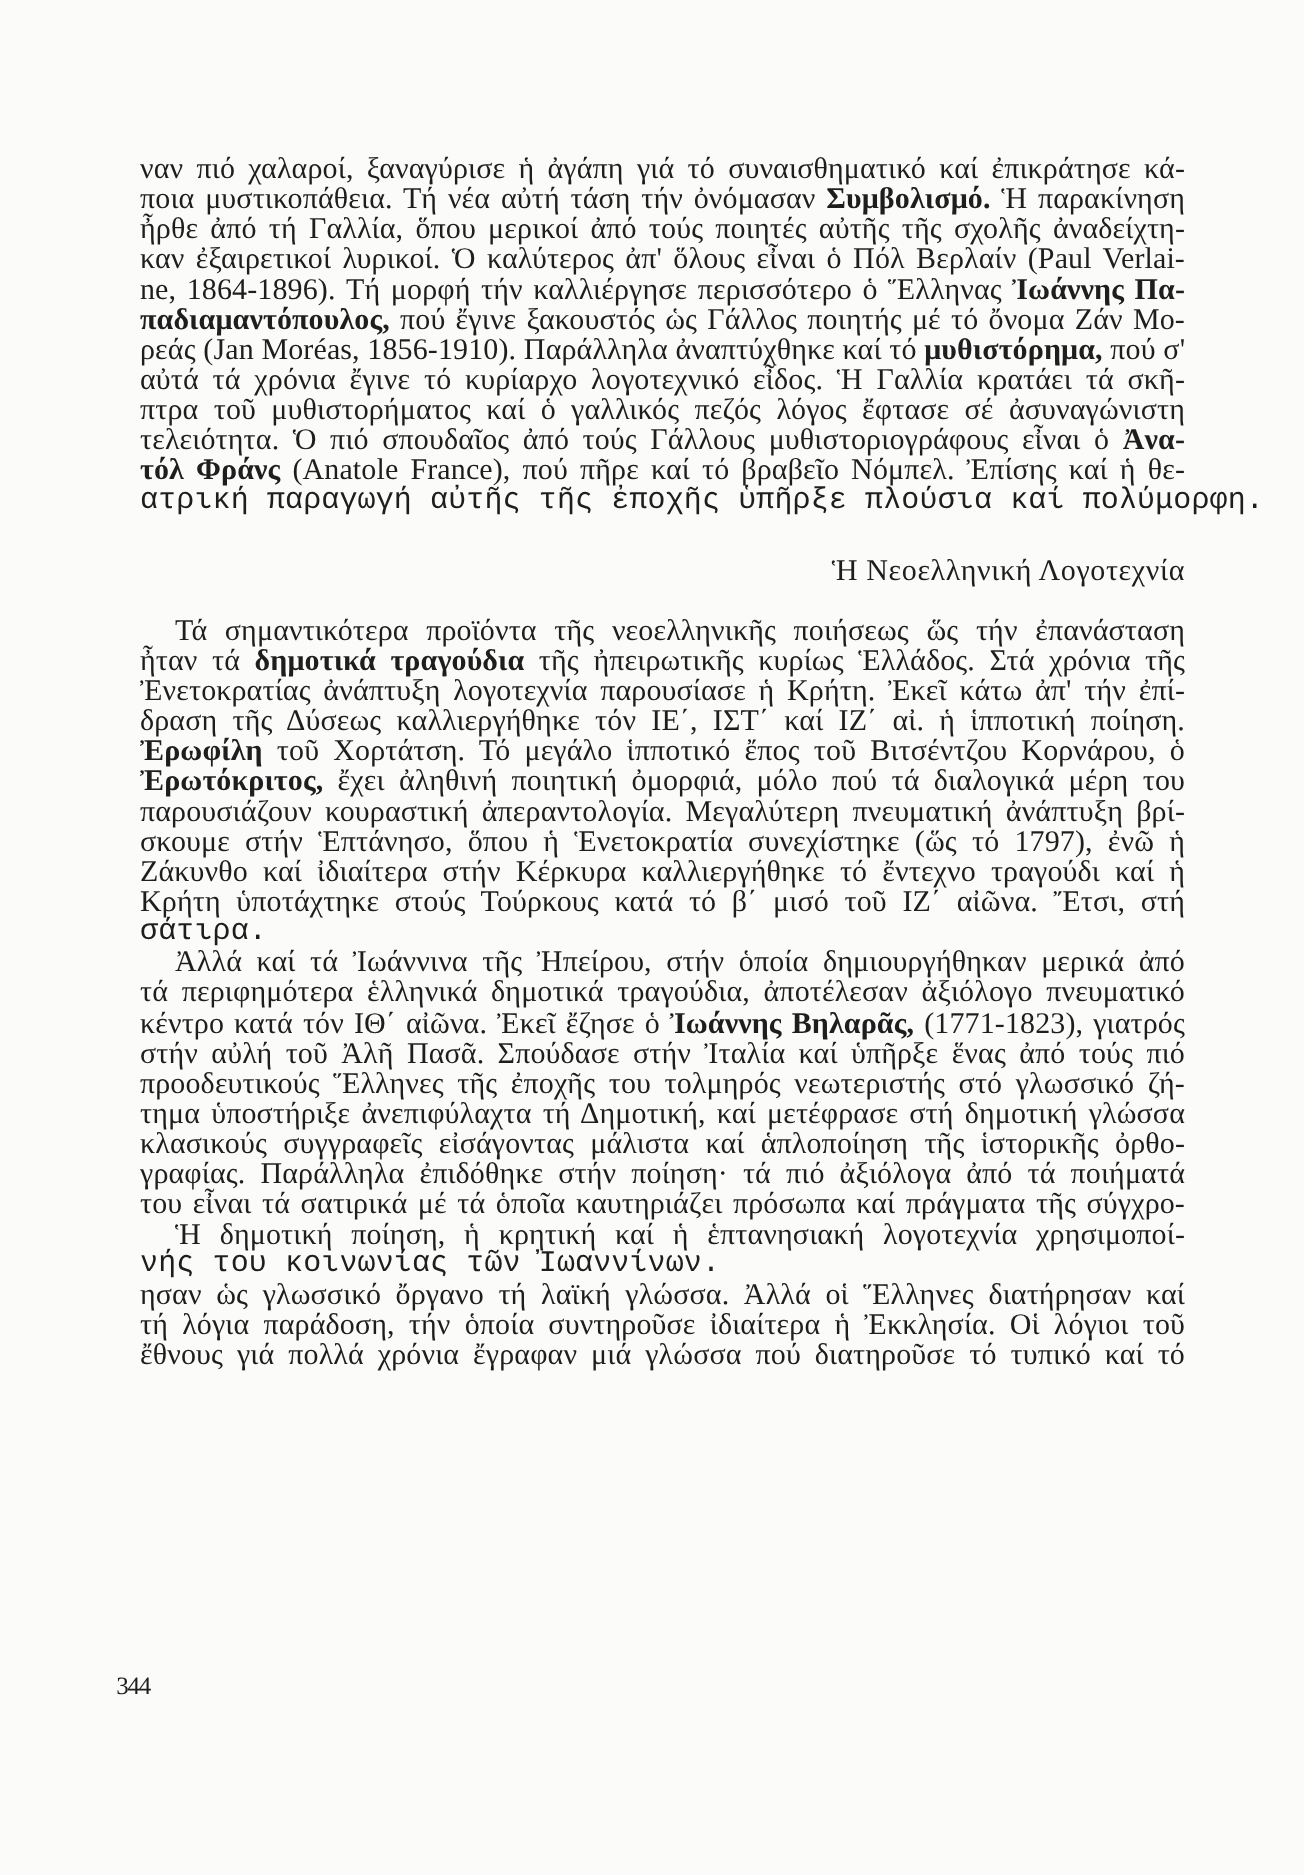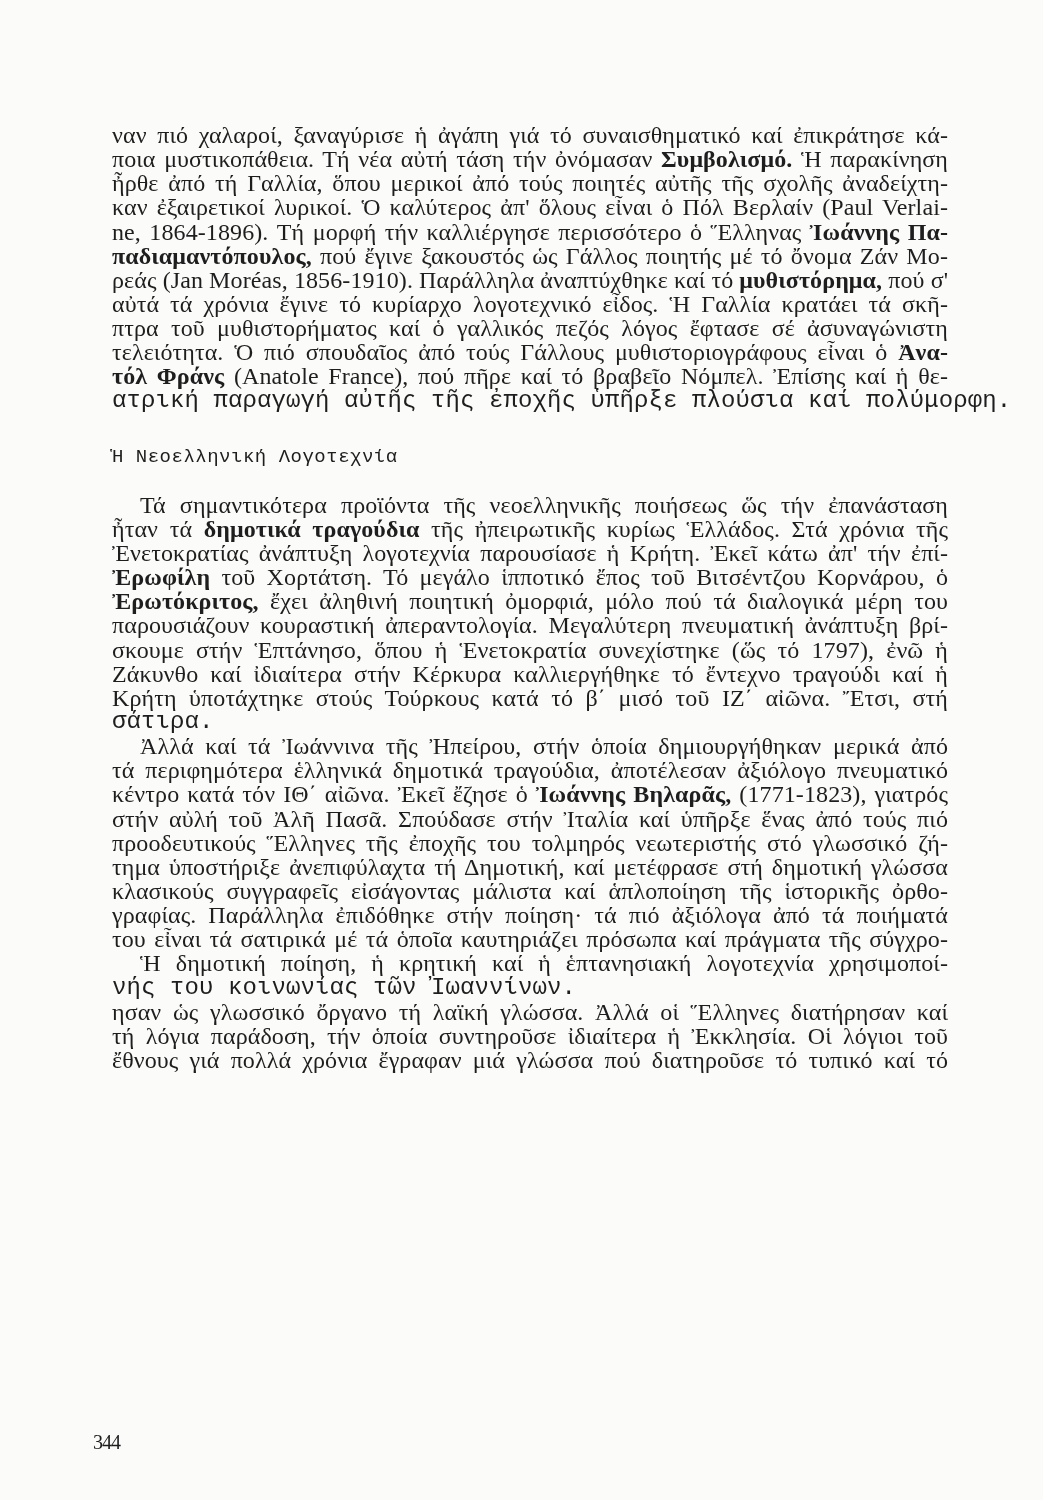--- a/index.html
+++ b/index.html
@@ -19,27 +19,26 @@
     white-space: nowrap;
     text-align: justify;
     text-align-last: justify;
     letter-spacing: 0.1px;
   }
   .line.last { text-align-last: left; font-family: Liberation Mono, monospace; }
   .line.indent { padding-left: 28px; }
   .b { font-weight: bold; }
   .heading {
     height: 72px; line-height: 72px;
-    text-align: left; font-size: 19px;
+    text-align: right; font-size: 24px;
     letter-spacing: 0.5px;
     margin-top: 8px;
-    font-family: Liberation Mono, monospace;
   }
   .pagenum {
-    position: absolute; left: 93px; top: 1431px;
+    position: absolute; left: 93px; top: 1338px;
     font-size: 20px; letter-spacing: -1px;
   }
 </style>
 </head>
 <body>
 
 <div class="page">
   <div id="sec1">
       <div class="line"><span>ναν πιό χαλαροί, ξαναγύρισε ἡ ἀγάπη γιά τό συναισθηματικό καί ἐπικράτησε κά-</span></div>
       <div class="line"><span>ποια μυστικοπάθεια. Τή νέα αὐτή τάση τήν ὀνόμασαν </span><span class="b">Συμβολισμό.</span><span> Ἡ παρακίνηση</span></div>
@@ -52,20 +51,21 @@
       <div class="line"><span>πτρα τοῦ μυθιστορήματος καί ὁ γαλλικός πεζός λόγος ἔφτασε σέ ἀσυναγώνιστη</span></div>
       <div class="line"><span>τελειότητα. Ὁ πιό σπουδαῖος ἀπό τούς Γάλλους μυθιστοριογράφους εἶναι ὁ </span><span class="b">Ἀνα-</span></div>
       <div class="line"><span class="b">τόλ Φράνς</span><span> (Anatole France), πού πῆρε καί τό βραβεῖο Νόμπελ. Ἐπίσης καί ἡ θε-</span></div>
       <div class="line last"><span>ατρική παραγωγή αὐτῆς τῆς ἐποχῆς ὑπῆρξε πλούσια καί πολύμορφη.</span></div>
     </div>
   <div class="heading">Ἡ Νεοελληνική Λογοτεχνία</div>
   <div id="sec2">
       <div class="line indent"><span>Τά σημαντικότερα προϊόντα τῆς νεοελληνικῆς ποιήσεως ὥς τήν ἐπανάσταση</span></div>
       <div class="line"><span>ἦταν τά </span><span class="b">δημοτικά τραγούδια</span><span> τῆς ἠπειρωτικῆς κυρίως Ἑλλάδος. Στά χρόνια τῆς</span></div>
       <div class="line"><span>Ἐνετοκρατίας ἀνάπτυξη λογοτεχνία παρουσίασε ἡ Κρήτη. Ἐκεῖ κάτω ἀπ' τήν ἐπί-</span></div>
+      <div class="line"><span>δραση τῆς Δύσεως καλλιεργήθηκε τόν ΙΕ΄, ΙΣΤ΄ καί ΙΖ΄ αἰ. ἡ ἱπποτική ποίηση.</span></div>
       <div class="line"><span class="b">Ἐρωφίλη</span><span> τοῦ Χορτάτση. Τό μεγάλο ἱπποτικό ἔπος τοῦ Βιτσέντζου Κορνάρου, ὁ</span></div>
       <div class="line"><span class="b">Ἐρωτόκριτος,</span><span> ἔχει ἀληθινή ποιητική ὀμορφιά, μόλο πού τά διαλογικά μέρη του</span></div>
       <div class="line"><span>παρουσιάζουν κουραστική ἀπεραντολογία. Μεγαλύτερη πνευματική ἀνάπτυξη βρί-</span></div>
       <div class="line"><span>σκουμε στήν Ἑπτάνησο, ὅπου ἡ Ἑνετοκρατία συνεχίστηκε (ὥς τό 1797), ἐνῶ ἡ</span></div>
       <div class="line"><span>Ζάκυνθο καί ἰδιαίτερα στήν Κέρκυρα καλλιεργήθηκε τό ἔντεχνο τραγούδι καί ἡ</span></div>
       <div class="line"><span>Κρήτη ὑποτάχτηκε στούς Τούρκους κατά τό β΄ μισό τοῦ ΙΖ΄ αἰῶνα. Ἔτσι, στή</span></div>
       <div class="line last"><span>σάτιρα.</span></div>
       <div class="line indent"><span>Ἀλλά καί τά Ἰωάννινα τῆς Ἠπείρου, στήν ὁποία δημιουργήθηκαν μερικά ἀπό</span></div>
       <div class="line"><span>τά περιφημότερα ἑλληνικά δημοτικά τραγούδια, ἀποτέλεσαν ἀξιόλογο πνευματικό</span></div>
       <div class="line"><span>κέντρο κατά τόν ΙΘ΄ αἰῶνα. Ἐκεῖ ἔζησε ὁ </span><span class="b">Ἰωάννης Βηλαρᾶς,</span><span> (1771-1823), γιατρός</span></div>

